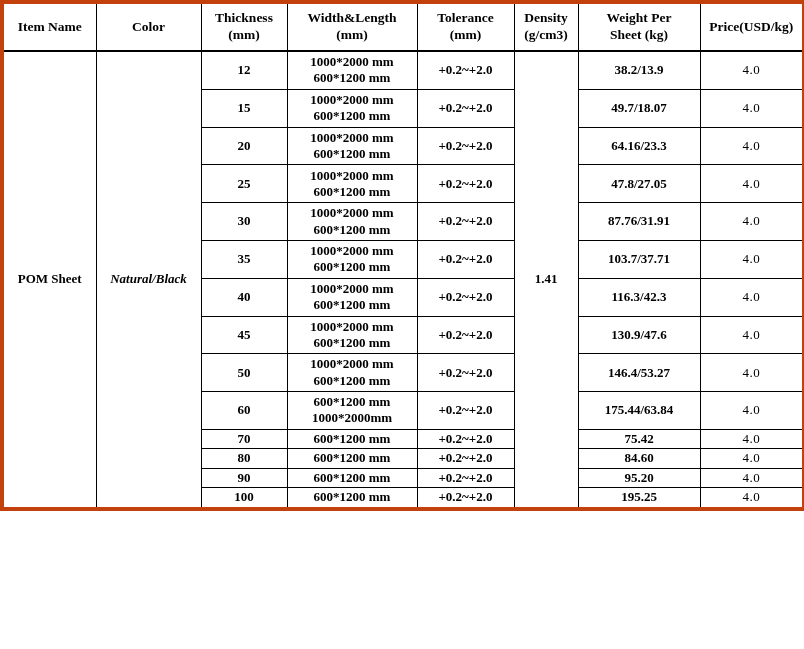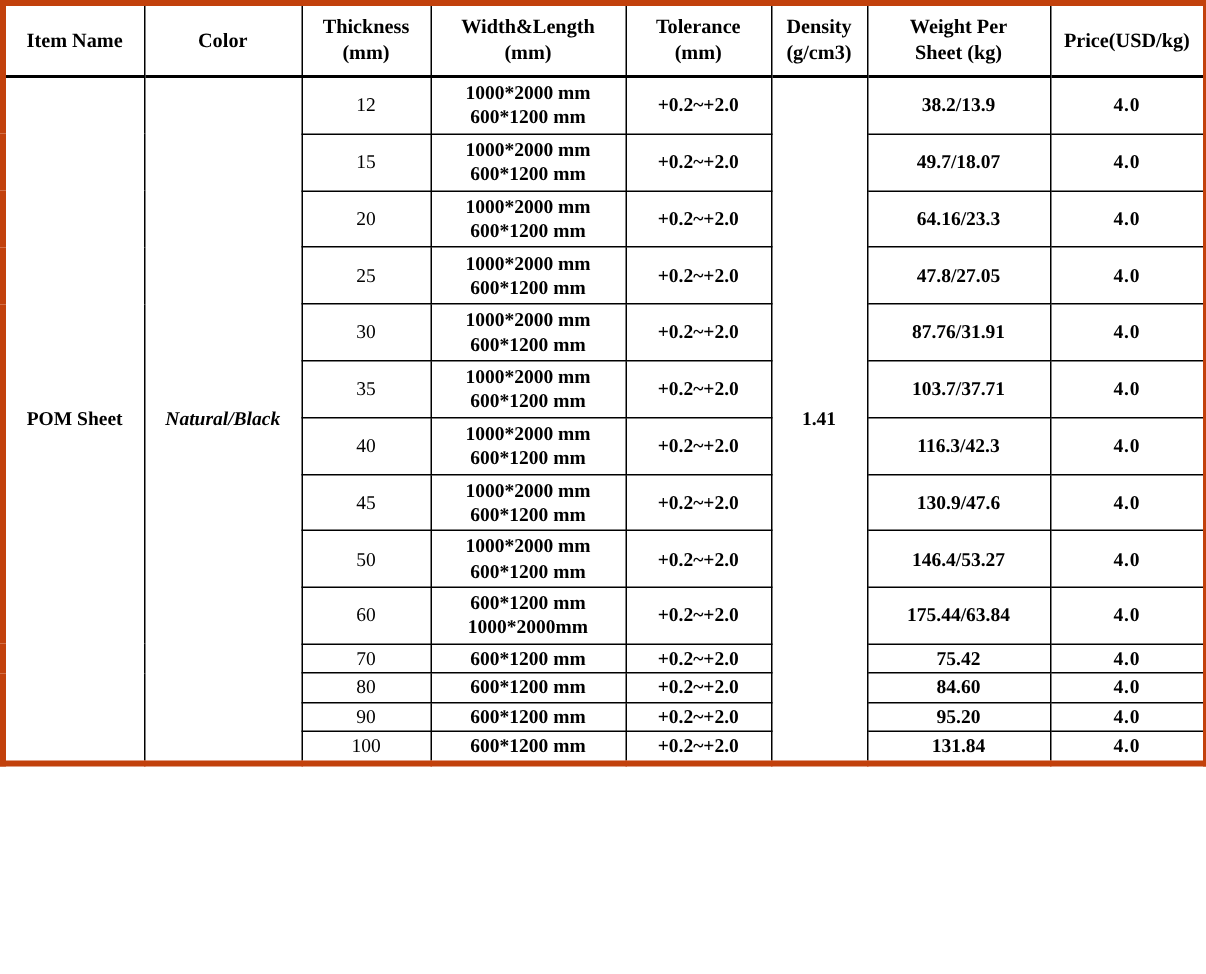--- a/index.html
+++ b/index.html
@@ -46,23 +46,23 @@
   .col-price  { width: 104px; }
 
   .cell-item,
   .cell-color,
   .cell-density {
     font-weight: bold;
   }
   .cell-item { font-size: 13.5px; font-family: Liberation Serif, serif; }
   .cell-color { font-size: 13.5px; font-style: italic; }
   .cell-density { font-size: 14px; margin-left: 28px; }
-  .cell-thick { font-weight: normal; font-size: 13.5px; margin-left: 23px; }
+  .cell-thick { font-weight: bold; font-size: 13.5px; margin-left: 23px; }
   .cell-weight { font-weight: bold; font-size: 13.5px; }
-  .cell-price { font-weight: bold; font-size: 13.5px; letter-spacing: 0.5px; }
+  .cell-price { font-weight: normal; font-size: 13.5px; letter-spacing: 0.5px; }
   .cell-wl { font-weight: bold; font-size: 12px; }
   .cell-tol { font-weight: bold; font-size: 12px; }
   .wl-line { display: block; }
   .hdr-line { display: block; }
 </style>
 </head>
 <body>
 
 <table id="spec-table">
   <colgroup>
@@ -238,17 +238,17 @@
       <td class="cell-tol">+0.2~+2.0</td>
       <td class="cell-weight">95.20</td>
       <td class="cell-price">4.0</td>
     </tr>
     <tr>
       <td class="cell-thick">100</td>
       <td class="cell-wl">
         <span class="wl-line">600*1200 mm</span>
       </td>
       <td class="cell-tol">+0.2~+2.0</td>
-      <td class="cell-weight">131.84</td>
+      <td class="cell-weight">195.25</td>
       <td class="cell-price">4.0</td>
     </tr>
   </tbody>
 </table>
 
 </body></html>

